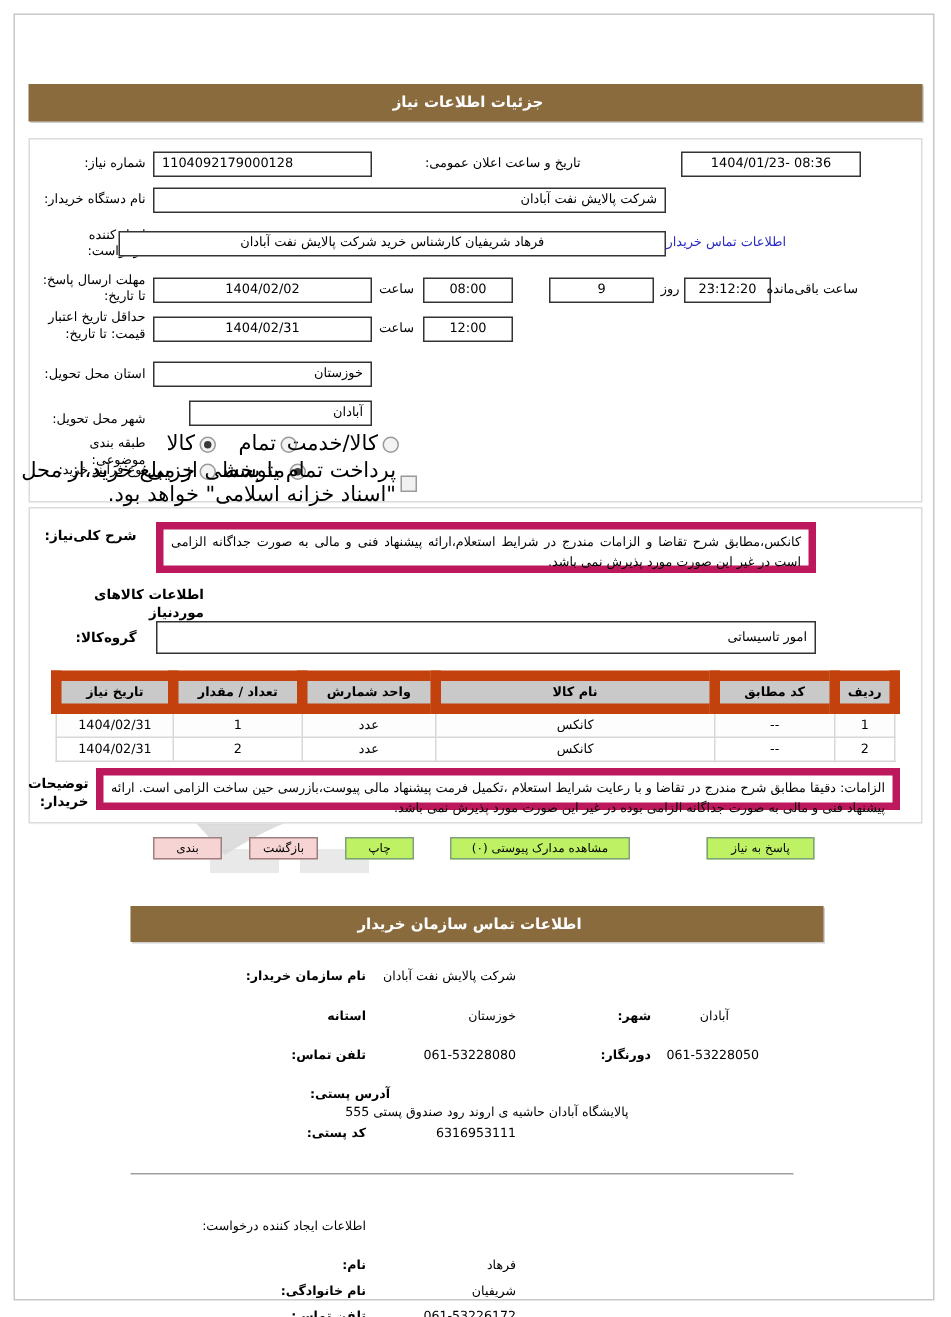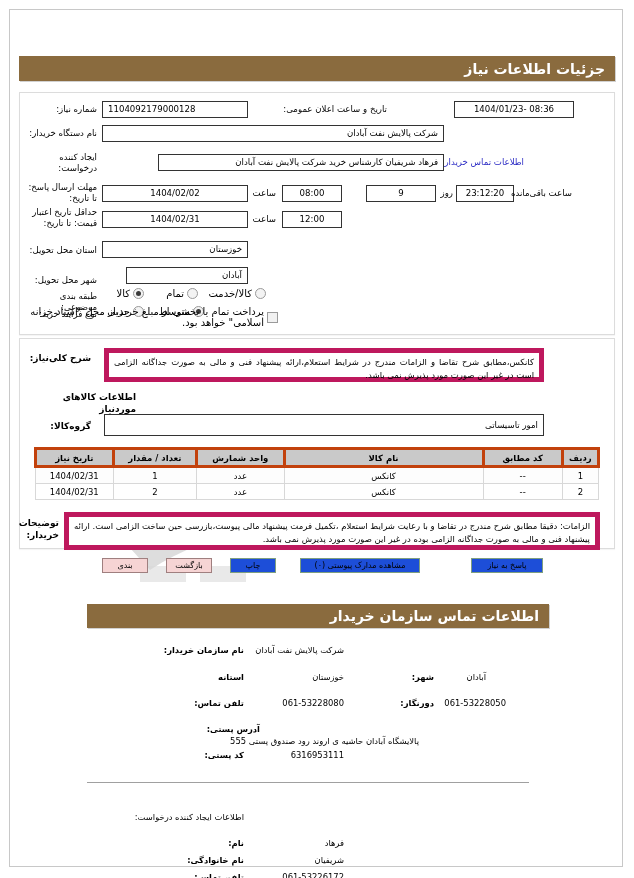--- a/index.html
+++ b/index.html
@@ -46,24 +46,24 @@
     position: relative;
     z-index: 2;
   }
 
   
   .section-bar {
     position: absolute;
     background: #8a6b3e;
     color: #ffffff;
     font-weight: bold;
-    font-size: 14px;
+    font-size: 10px;
     display: flex;
     align-items: center;
-    justify-content: flex-start;
+    justify-content: center;
     padding-right: 10px;
     box-sizing: border-box;
     box-shadow: 1px 1px 0 rgba(0,0,0,.18);
   }
 
   
   .panel {
     position: absolute;
     border: 1px solid #dcdcdc;
     background: #fff;
@@ -108,21 +108,21 @@
     text-decoration: none;
     cursor: pointer;
   }
 
   
   .radio-wrap {
     position: absolute;
     display: flex;
     align-items: center;
     gap: 3px;
-    font-size: 10px;
+    font-size: 14px;
   }
   .radio {
     width: 9px; height: 9px;
     border-radius: 50%;
     border: 1px solid #9a9a9a;
     background: #f3f3f3;
     display: inline-block;
     position: relative;
     flex: none;
   }
@@ -165,21 +165,21 @@
 
   
   table.goods {
     position: absolute;
     border-collapse: collapse;
     font-size: 8.5px;
     background: #fff;
   }
   table.goods th {
     background: #c9c9c9;
-    border: 3px solid #c2410c;
+    border: 7px solid #c2410c;
     font-weight: bold;
     height: 15px;
     padding: 0 4px;
     color: #000;
     white-space: nowrap;
   }
   table.goods td {
     border: 1px solid #d8d8d8;
     height: 15px;
     padding: 0 4px;
@@ -194,21 +194,21 @@
     height: 15px;
     line-height: 13px;
     font-size: 8px;
     text-align: center;
     box-sizing: border-box;
     border: 1px solid #7a7a7a;
     cursor: pointer;
     white-space: nowrap;
     color: #000;
   }
-  .btn.green { background: #1d4ed8; border-color: #7f9f7f; }
+  .btn.green { background: #bef264; border-color: #7f9f7f; }
   .btn.pink  { background: #f6d4d4; border-color: #9f7f7f; }
 
   
   .c-lbl {
     position: absolute;
     font-weight: bold;
     font-size: 8.4px;
     text-align: right;
     white-space: nowrap;
   }
@@ -253,21 +253,21 @@
   <div class="lbl" style="right:537px; top:104px; width:74px;">شماره نیاز:</div>
   <div class="inp val-left" style="right:386px; top:101px; width:146px;">1104092179000128</div>
 
   <div class="plaintext" style="right:247px; top:104px; width:130px; text-align:right;">تاریخ و ساعت اعلان عمومی:</div>
   <div class="inp" style="right:60px; top:101px; width:120px;">08:36 -1404/01/23</div>
 
   <div class="lbl" style="right:537px; top:128px; width:74px;">نام دستگاه خریدار:</div>
   <div class="inp val-right" style="right:190px; top:125px; width:342px;">شرکت پالایش نفت آبادان</div>
 
   <div class="lbl" style="right:537px; top:152px; width:74px;">ایجاد کننده درخواست:</div>
-  <div class="inp val-right" style="right:190px; top:154px; width:286px;">فرهاد شریفیان کارشناس خرید شرکت پالایش نفت آبادان</div>
+  <div class="inp val-right" style="right:190px; top:154px; width:365px;text-align:center;">فرهاد شریفیان کارشناس خرید شرکت پالایش نفت آبادان</div>
   <a class="bluelink" style="right:110px; top:157px;">اطلاعات تماس خریدار</a>
 
   <div class="lbl" style="right:537px; top:182px; width:74px;">مهلت ارسال پاسخ: تا تاریخ:</div>
   <div class="inp" style="right:386px; top:185px; width:146px;">1404/02/02</div>
   <div class="plaintext" style="right:358px; top:188px;">ساعت</div>
   <div class="inp" style="right:292px; top:185px; width:60px;">08:00</div>
 
   <div class="inp" style="right:198px; top:185px; width:70px;">9</div>
   <div class="plaintext" style="right:181px; top:188px;">روز</div>
   <div class="inp" style="right:120px; top:185px; width:58px;">23:12:20</div>
@@ -347,21 +347,21 @@
         <td>--</td>
         <td>کانکس</td>
         <td>عدد</td>
         <td>2</td>
         <td>1404/02/31</td>
       </tr>
     </tbody>
   </table>
 
   <div class="bold-lbl" style="right:575px; top:517px; width:36px;">توضیحات خریدار:</div>
-  <div class="txtbox" style="right:34px; top:512px; width:536px; height:38px;">الزامات: دقیقا مطابق شرح مندرج در تقاضا و با رعایت شرایط استعلام ،تکمیل فرمت پیشنهاد مالی پیوست،بازرسی حین ساخت الزامی است. ارائه پیشنهاد فنی و مالی به صورت جداگانه الزامی بوده در غیر این صورت مورد پذیرش نمی باشد.</div>
+  <div class="txtbox" style="right:34px; top:512px; width:536px; height:28px;">الزامات: دقیقا مطابق شرح مندرج در تقاضا و با رعایت شرایط استعلام ،تکمیل فرمت پیشنهاد مالی پیوست،بازرسی حین ساخت الزامی است. ارائه پیشنهاد فنی و مالی به صورت جداگانه الزامی بوده در غیر این صورت مورد پذیرش نمی باشد.</div>
 
   <div class="btn green" style="right:91px; top:558px; width:72px;">پاسخ به نیاز</div>
   <div class="btn green" style="right:214px; top:558px; width:120px;">مشاهده مدارک پیوستی (۰)</div>
   <div class="btn green" style="right:358px; top:558px; width:46px;">چاپ</div>
   <div class="btn pink" style="right:422px; top:558px; width:46px;">بازگشت</div>
   <div class="btn pink" style="right:486px; top:558px; width:46px;">بندی</div>
 
   <div class="section-bar" style="right:85px; top:604px; width:462px; height:24px;">
     <span>اطلاعات تماس سازمان خریدار</span>
   </div>

